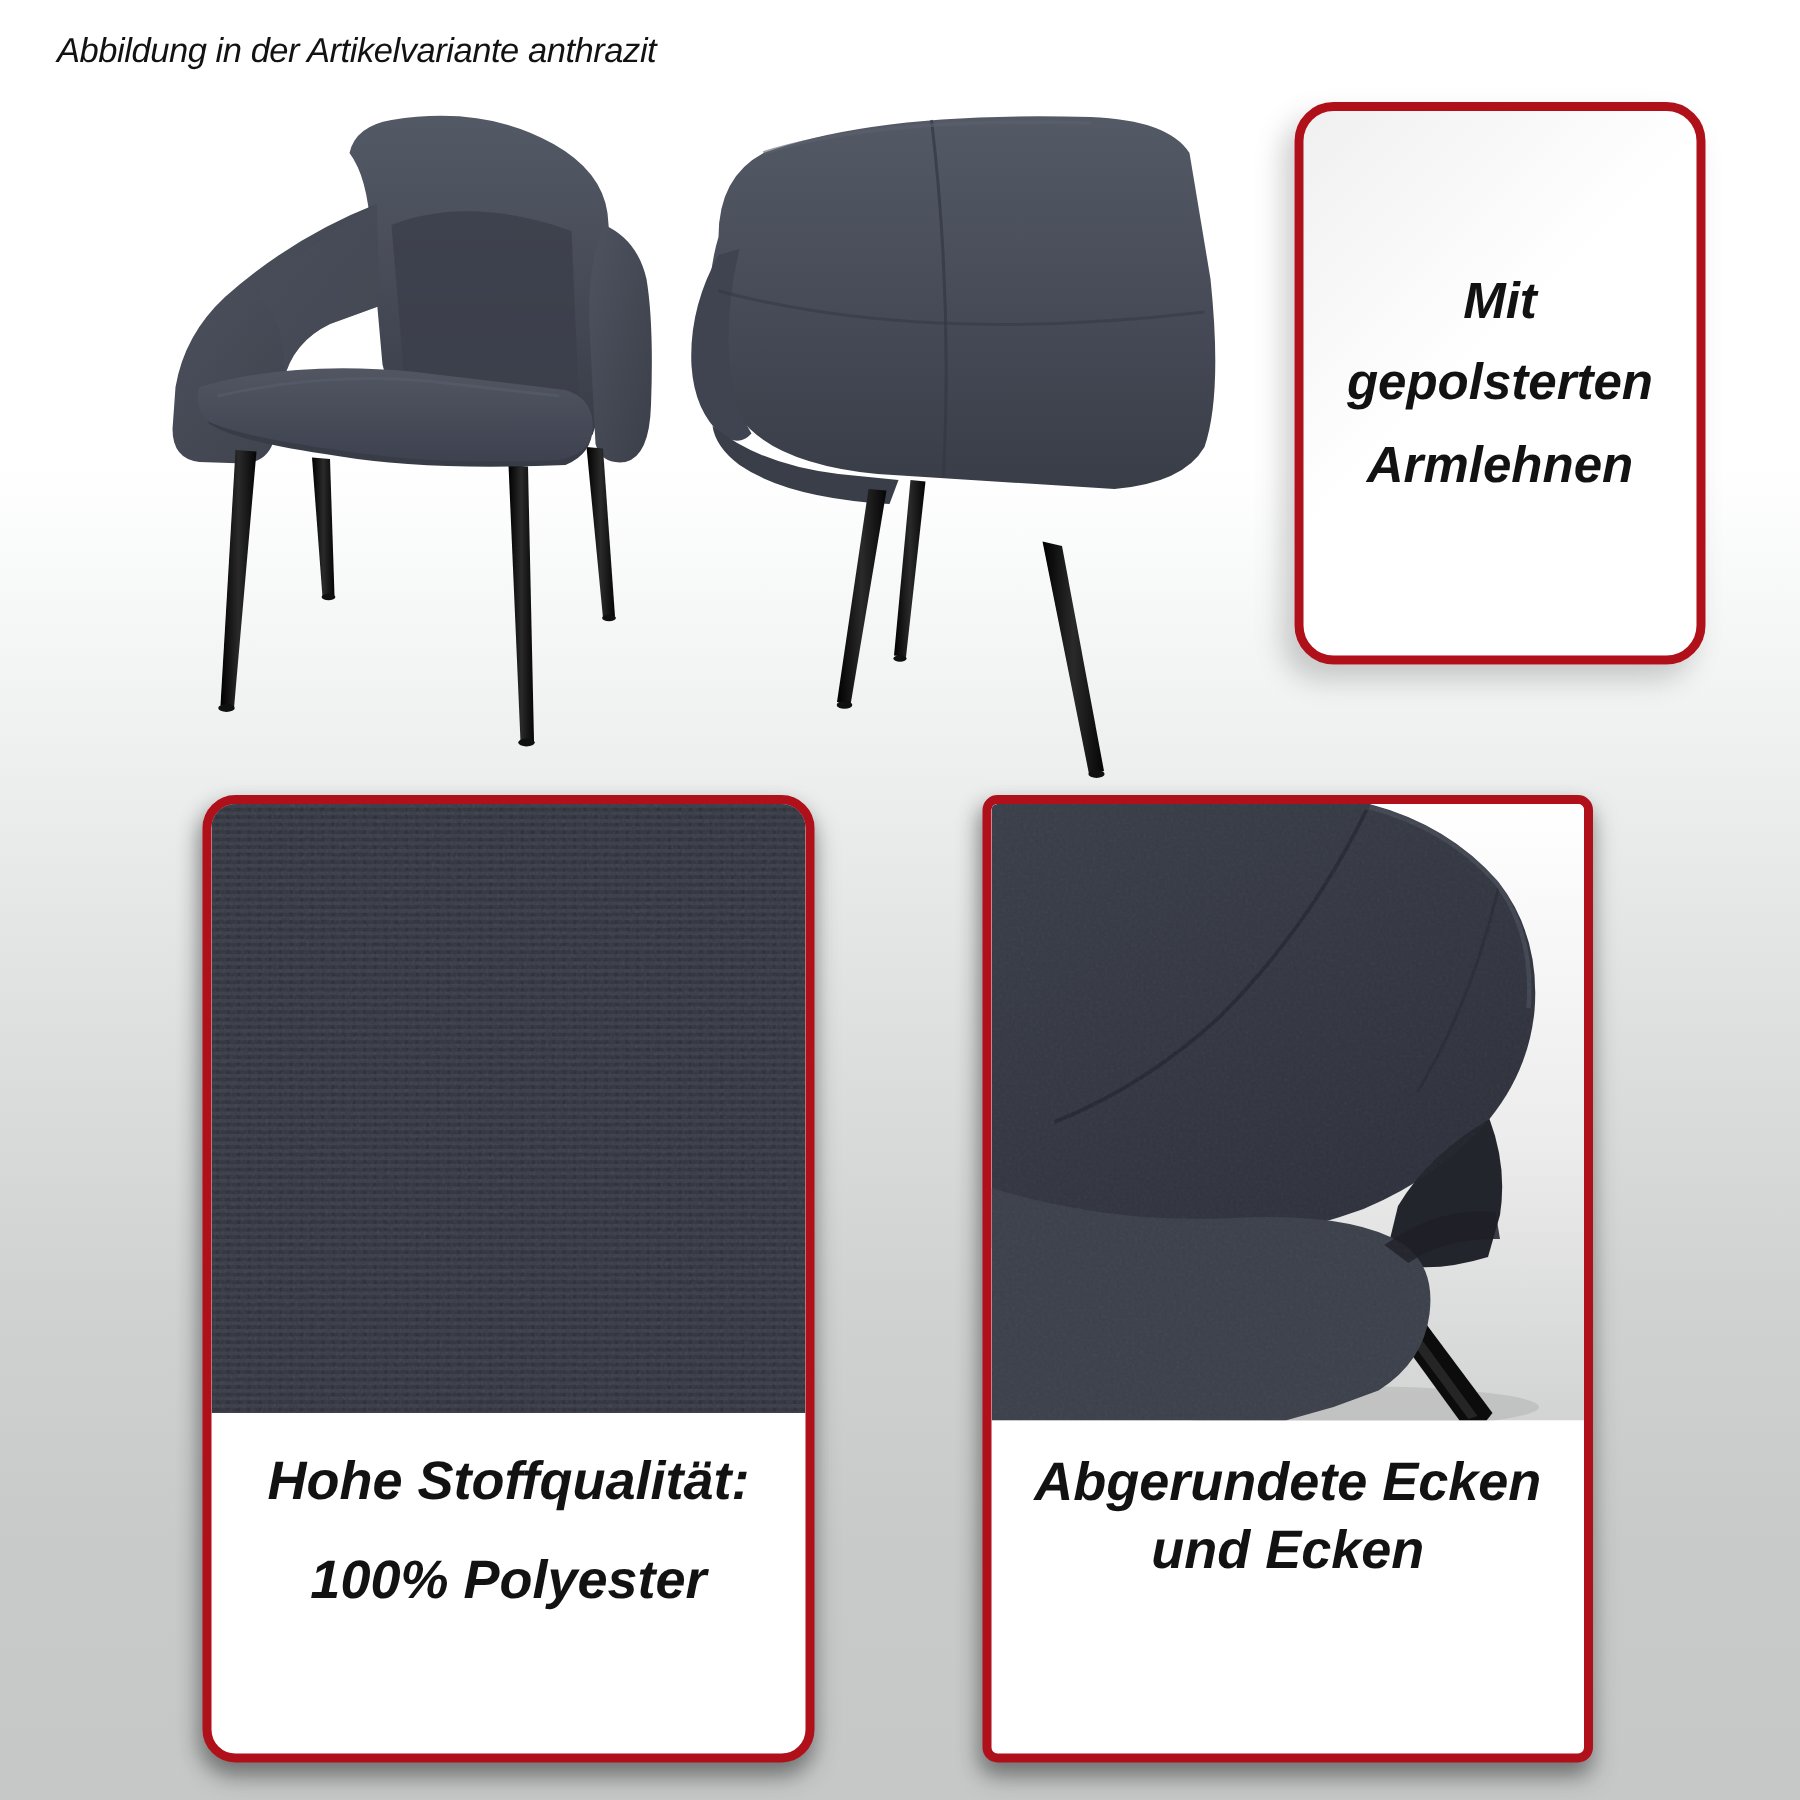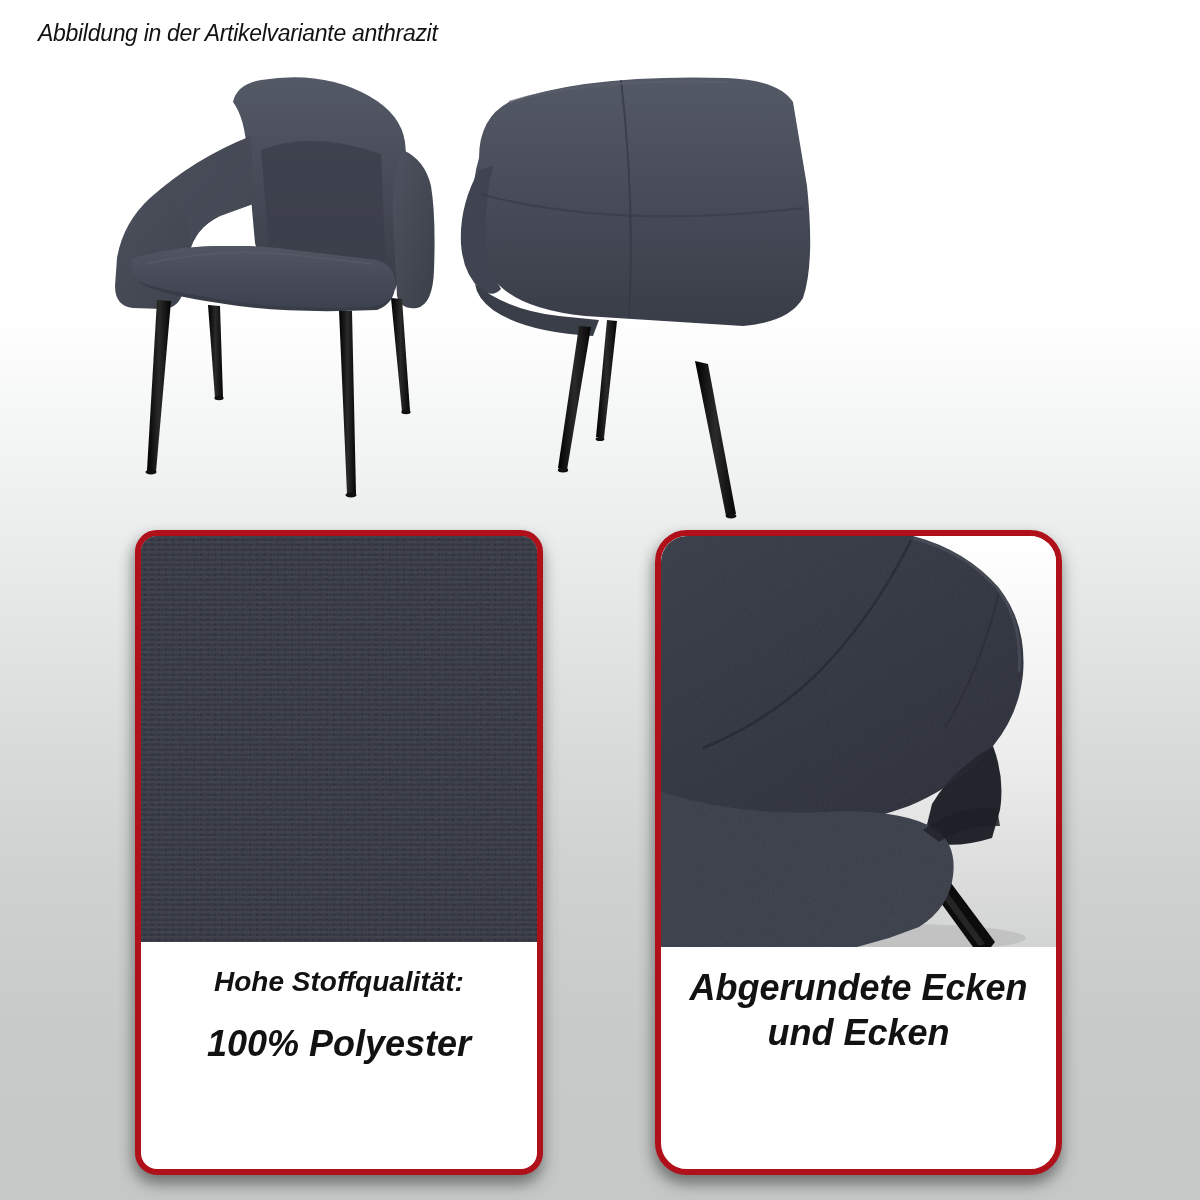--- a/index.html
+++ b/index.html
@@ -31,29 +31,29 @@
     display:flex;align-items:center;justify-content:center;text-align:center;
   }
   .callout-armrests .txt{
     font-size:34px;line-height:1.6;font-weight:700;font-style:italic;color:#121212;
   }
   .callout-fabric{
     left:135px;top:530px;width:408px;height:645px;border-radius:22px;
     box-shadow:0 9px 15px rgba(55,55,55,0.50), -4px 6px 12px rgba(90,90,90,0.25);
   }
   .callout-corners{
-    left:655px;top:530px;width:407px;height:645px;border-radius:32px;
+    left:655px;top:530px;width:407px;height:645px;border-radius:10px;
     box-shadow:0 9px 15px rgba(55,55,55,0.50), -4px 6px 12px rgba(90,90,90,0.25);
   }
   .photo-region{display:block;width:100%;}
   .fabric-text{
     text-align:center;color:#121212;font-weight:700;font-style:italic;
     padding-top:24px;
   }
-  .fabric-title{font-size:28px;line-height:1.15;}
+  .fabric-title{font-size:36px;line-height:1.15;}
   .fabric-spec{font-size:36px;line-height:1.27;margin-top:23px;}
   .corners-text{
     text-align:center;color:#121212;font-weight:700;font-style:italic;
     font-size:36px;line-height:1.26;padding-top:18px;
   }
 </style>
 </head>
 <body>
 
 <div class="canvas">
@@ -127,20 +127,27 @@
         <path d="M 524,268 L 536,269 L 512,412 L 503,410 Z"></path>
         <path d="M 552,262 L 562,263 L 549,380 L 541,379 Z"></path>
         <path d="M 640,303 L 653,306 L 681,456 L 671,458 Z"></path>
       </g>
       <ellipse cx="508" cy="412" rx="5.2" ry="2.5" fill="#101010"></ellipse>
       <ellipse cx="545" cy="381" rx="4.4" ry="2.1" fill="#101010"></ellipse>
       <ellipse cx="676" cy="458" rx="5.4" ry="2.6" fill="#101010"></ellipse>
     </g>
   </svg>
 
+  <div class="callout callout-armrests">
+    <div class="txt">
+      <div>Mit</div>
+      <div>gepolsterten</div>
+      <div>Armlehnen</div>
+    </div>
+  </div>
 
   <div class="callout callout-fabric">
     <svg class="photo-region" width="396" height="406" viewBox="0 0 396 406" aria-hidden="true">
       <defs>
         <pattern id="weaveH" width="7" height="5" patternUnits="userSpaceOnUse">
           <rect width="7" height="5" fill="#31343d"></rect>
           <rect y="0" width="7" height="2.4" fill="#3b3f49"></rect>
           <rect x="3" y="2.4" width="2" height="2.6" fill="#2a2d35"></rect>
         </pattern>
         <filter id="noiseA" x="0" y="0" width="100%" height="100%">

